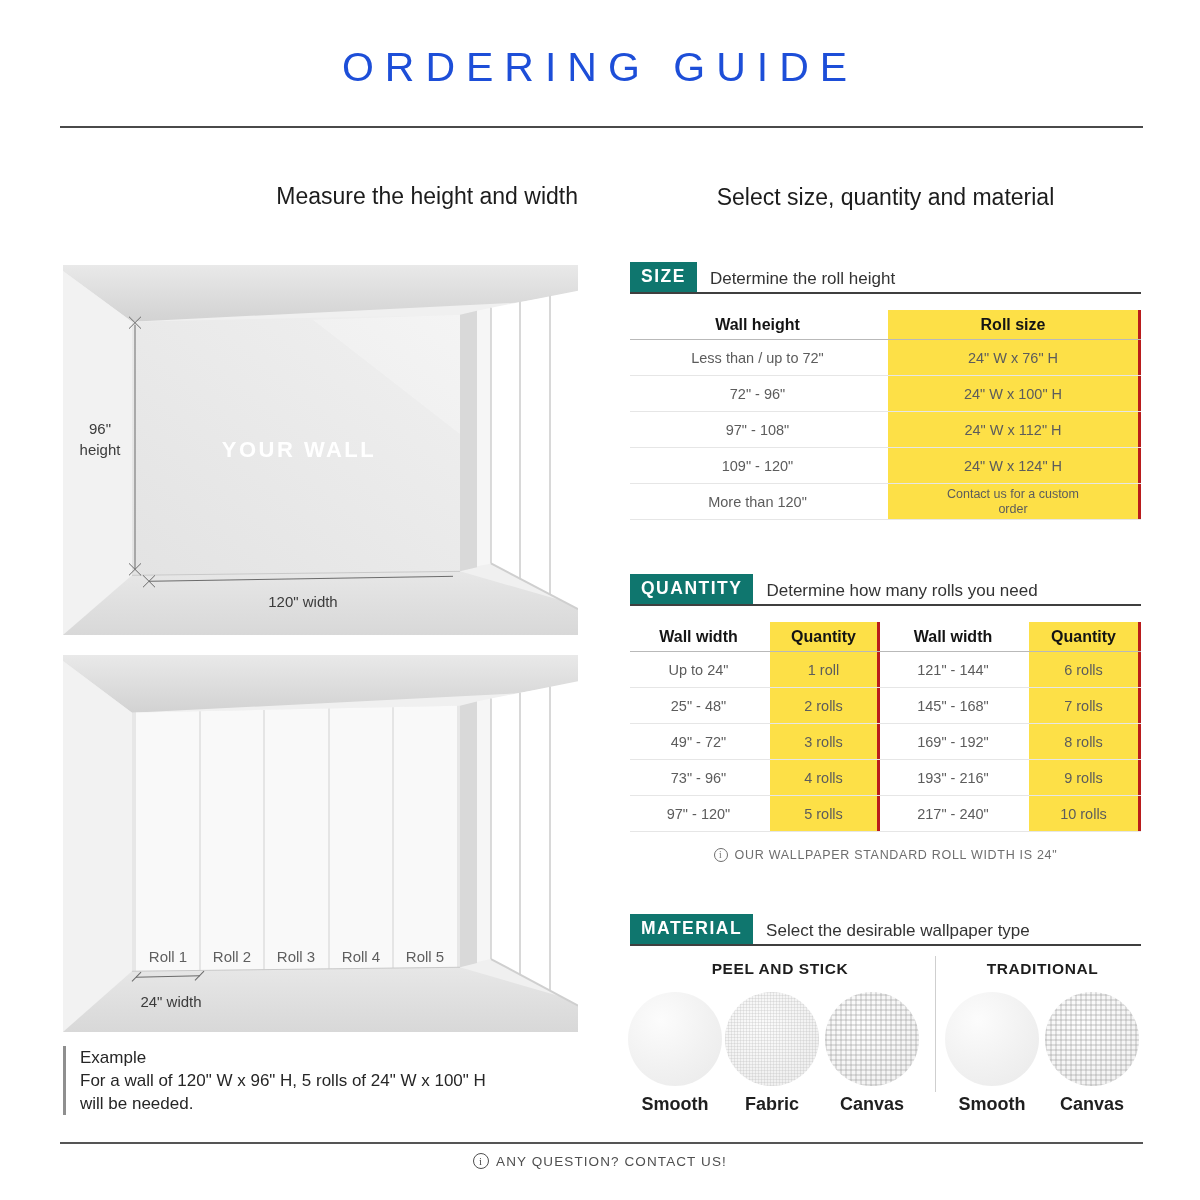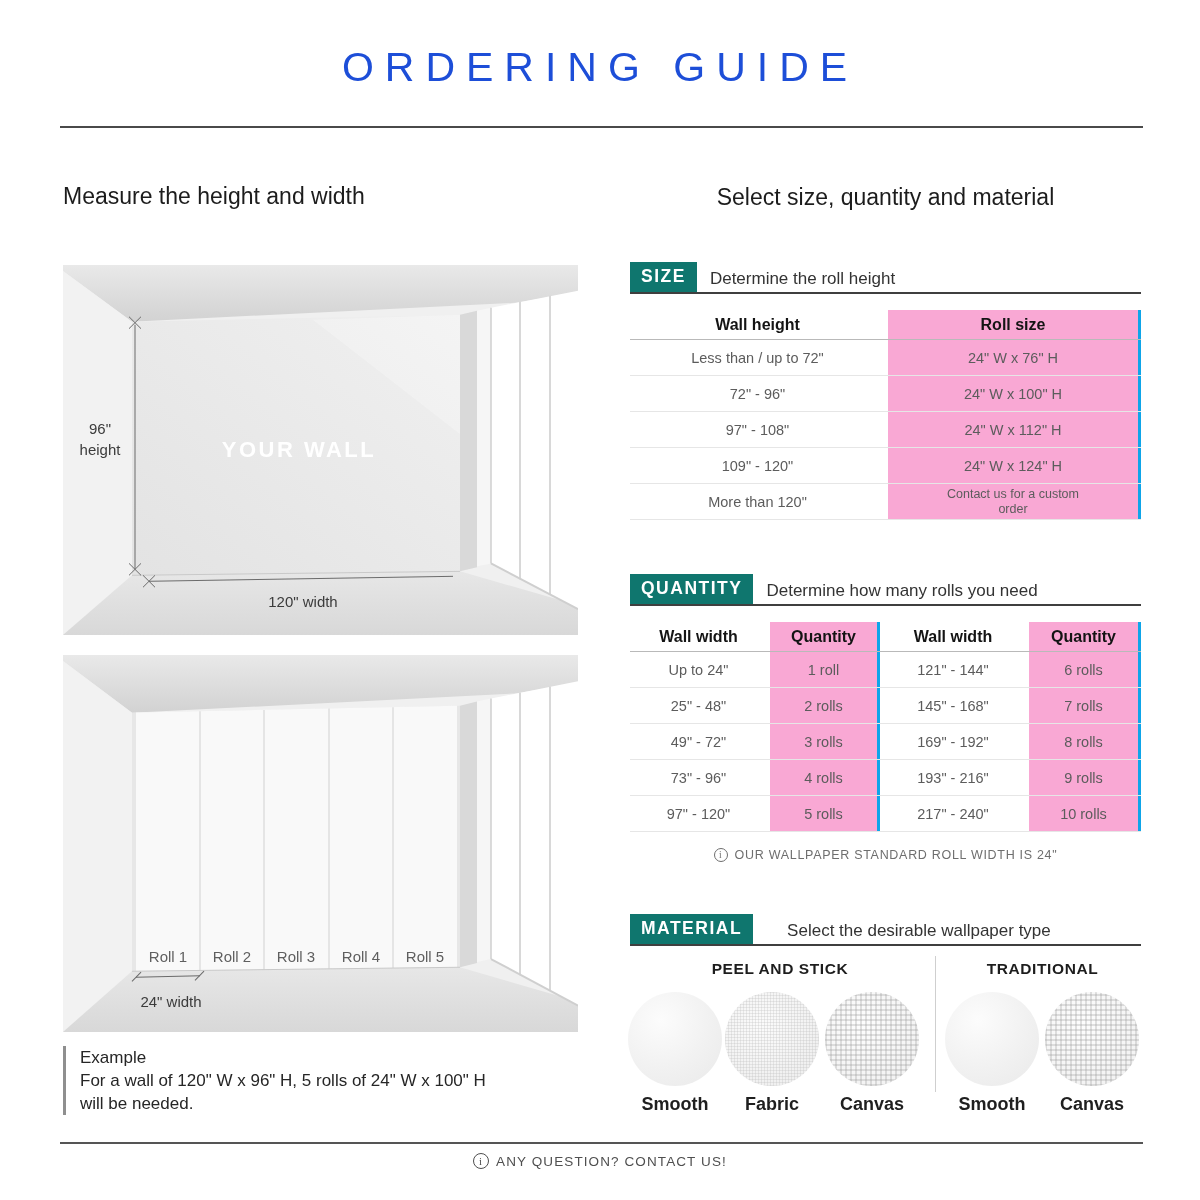--- a/index.html
+++ b/index.html
@@ -5,21 +5,21 @@
   * { margin:0; padding:0; box-sizing:border-box; }
   body { background:#fff; font-family:"Liberation Sans", sans-serif; }
   #page { position:relative; width:1200px; height:1200px; background:#ffffff; overflow:hidden; }
 
   
   .page-title { position:absolute; top:44px; left:0; width:1200px; text-align:center;
     font-size:41px; font-weight:400; letter-spacing:11px; color:#1d4ed8; }
   .title-rule { position:absolute; top:126px; left:60px; width:1083px; border-top:2px solid #4a4a4a; }
 
   
-  .left-heading { position:absolute; top:181px; left:63px; width:515px; text-align:left;
+  .left-heading { position:absolute; top:181px; left:63px; width:515px; text-align:right;
     font-size:23px; line-height:30px; color:#1c1c1c; }
   .right-heading { position:absolute; top:184px; left:630px; width:511px; text-align:center;
     font-size:23px; color:#1c1c1c; }
 
   
   .room1 { position:absolute; top:265px; left:63px; width:515px; height:370px; }
   .room2 { position:absolute; top:655px; left:63px; width:515px; height:377px; }
   svg text { text-anchor:middle; font-family:"Liberation Sans", sans-serif; }
   .m-label   { font-size:15px; fill:#3b3b3b; }
   .wall-title{ font-size:22px; font-weight:700; fill:#ffffff; letter-spacing:2.5px; }
@@ -37,21 +37,21 @@
     letter-spacing:1.5px; padding:4px 11px 5px; }
   .sec-title { font-size:17px; color:#333333; margin-left:13px; padding-bottom:3px; white-space:nowrap; }
 
   .tbl { position:absolute; left:630px; width:511px; color:#5c5c5c; font-size:14.5px; }
   .t-row { border-bottom:1px solid #e6e6e6; }
   .size-row { display:grid; grid-template-columns:255px 256px; min-height:36px; }
   .qty-row  { display:grid; grid-template-columns:137px 113px 146px 115px; min-height:36px; }
   .head { border-bottom:1px solid #b9b9b9; min-height:30px; }
   .head .cell { font-weight:700; color:#141414; font-size:16px; }
   .cell { display:flex; align-items:center; justify-content:center; text-align:center; padding:2px 6px; }
-  .alt { background:#f9a8d4; border-left:3px solid #ffffff; border-right:3px solid #0ea5e9; }
+  .alt { background:#fde047; border-left:3px solid #ffffff; border-right:3px solid #b91c1c; }
   .small-cell { font-size:12.5px; line-height:15px; max-width:150px; }
 
   .qty-note { position:absolute; left:630px; top:848px; width:511px; display:flex;
     align-items:center; justify-content:center; gap:7px;
     font-size:12.5px; letter-spacing:0.7px; color:#6e6e6e; }
   .info-circle { display:inline-flex; align-items:center; justify-content:center;
     width:14px; height:14px; border:1px solid #6e6e6e; border-radius:50%;
     font-size:9.5px; font-style:normal; flex:none; font-family:"Liberation Serif", serif; }
 
   
@@ -260,21 +260,21 @@
       <div class="cell alt">5 rolls</div>
       <div class="cell">217" - 240"</div>
       <div class="cell alt">10 rolls</div>
     </div>
   </div>
   <div class="qty-note">
     <span class="info-circle">i</span>
     <span>OUR WALLPAPER STANDARD ROLL WIDTH IS 24"</span>
   </div>
 
-  <div class="sec-head" style="top:914px;gap:21px;">
+  <div class="sec-head" style="top:914px;">
     <span class="badge">MATERIAL</span>
     <span class="sec-title">Select the desirable wallpaper type</span>
   </div>
   <div class="mat-group-head" style="left:630px; width:300px;">PEEL AND STICK</div>
   <div class="mat-group-head" style="left:945px; width:195px;">TRADITIONAL</div>
   <div class="mat-divider"></div>
 
   <div class="swatch tex-smooth" style="left:628px;"></div>
   <div class="swatch tex-fabric" style="left:725px;"></div>
   <div class="swatch tex-canvas" style="left:825px;"></div>

